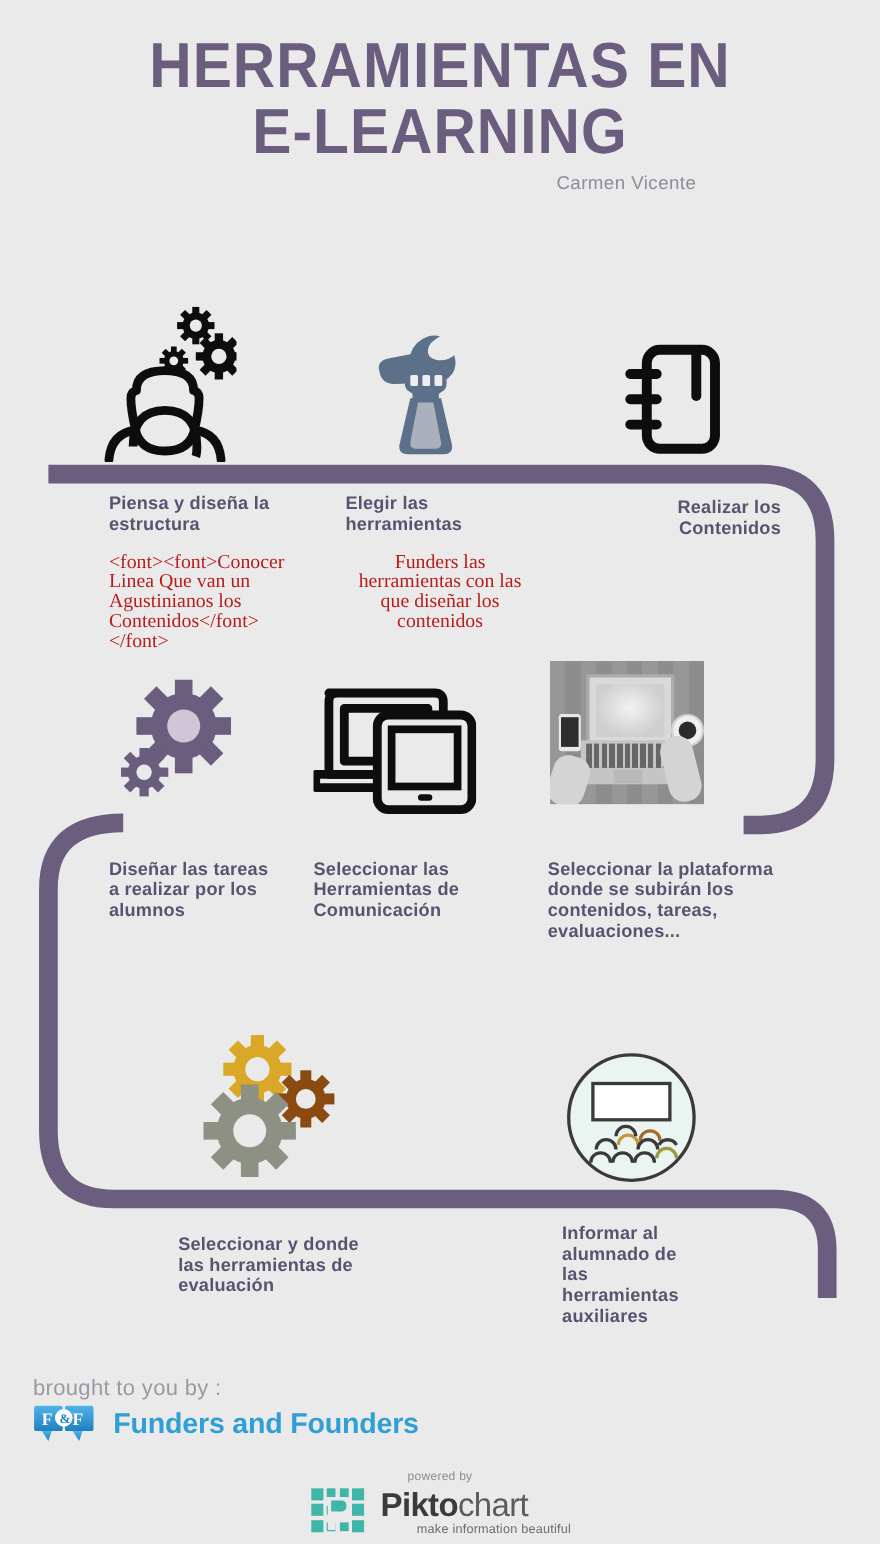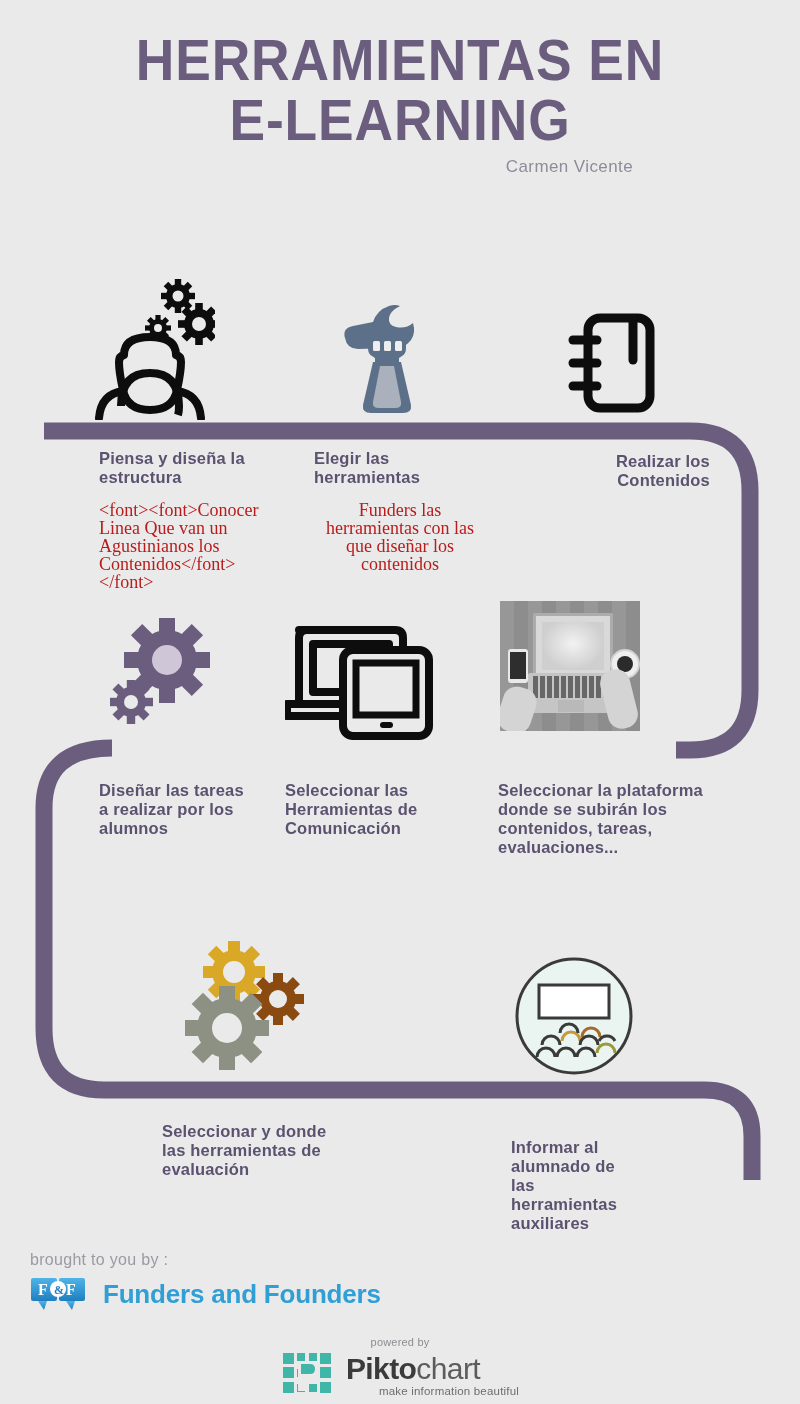--- a/index.html
+++ b/index.html
@@ -104,21 +104,21 @@
     background:#d8d4cf;border-radius:14px;transform:rotate(18deg);
   }
   .photo .arm-r{
     position:absolute;left:104px;top:68px;width:30px;height:60px;
     background:#d8d4cf;border-radius:14px;transform:rotate(-14deg);
   }
 
   
   #brought{
     position:absolute;left:30px;top:1251px;
-    color:#9a9aa3;font-size:16px;letter-spacing:.3px;
+    color:#9a9aa3;font-size:20px;letter-spacing:.3px;
   }
   #ff-logo{position:absolute;left:30px;top:1277px;display:flex;align-items:center;}
   #ff-name{
     margin-left:11px;color:#2f9fd6;font-weight:bold;font-size:26px;letter-spacing:-.2px;
   }
 
   #pikto{
     position:absolute;left:0;top:1336px;width:800px;text-align:center;
   }
   #pikto .pw{color:#8d8d92;font-size:11px;letter-spacing:.2px;}
@@ -390,21 +390,21 @@
         <path d="M84 98 a9 9 0 0 1 18 0" stroke="#9a9a3a"></path>
         <path d="M86 86 a9 9 0 0 1 16 0" stroke="#3a3a3a"></path>
       </g>
     </svg>
   </div>
 
   <div class="step" style="left:162px;top:1122px;width:190px;">
     <h3>Seleccionar y donde las herramientas de evaluación</h3>
   </div>
 
-  <div class="step" style="left:511px;top:1112px;width:130px;margin-top:26px;">
+  <div class="step" style="left:511px;top:1112px;width:130px;">
     <h3>Informar al alumnado de las herramientas auxiliares</h3>
   </div>
 
   <div id="brought">brought to you by :</div>
 
   <div id="ff-logo">
     <svg width="62" height="34" viewBox="0 0 62 34">
       <defs>
         <linearGradient id="ffg" x1="0" y1="0" x2="0" y2="1">
           <stop offset="0" stop-color="#4fb4e8"></stop>

